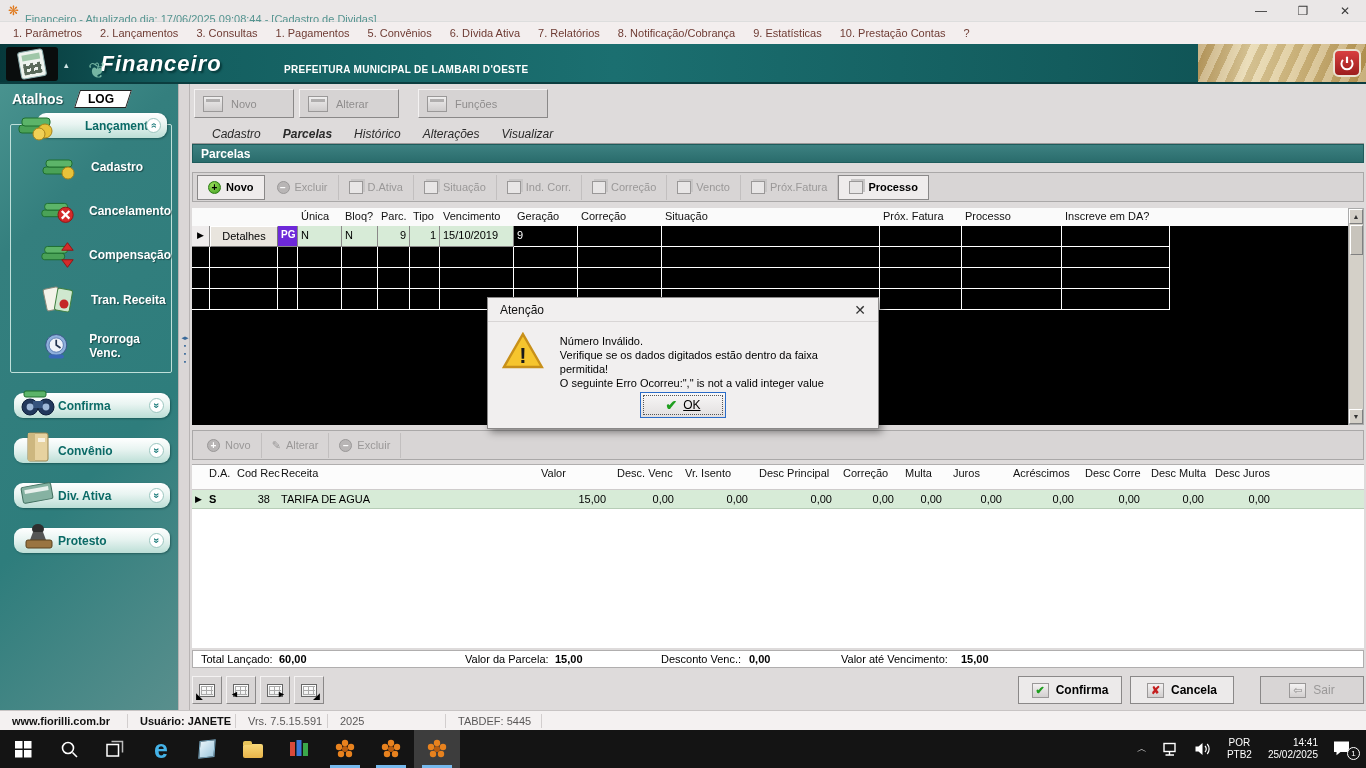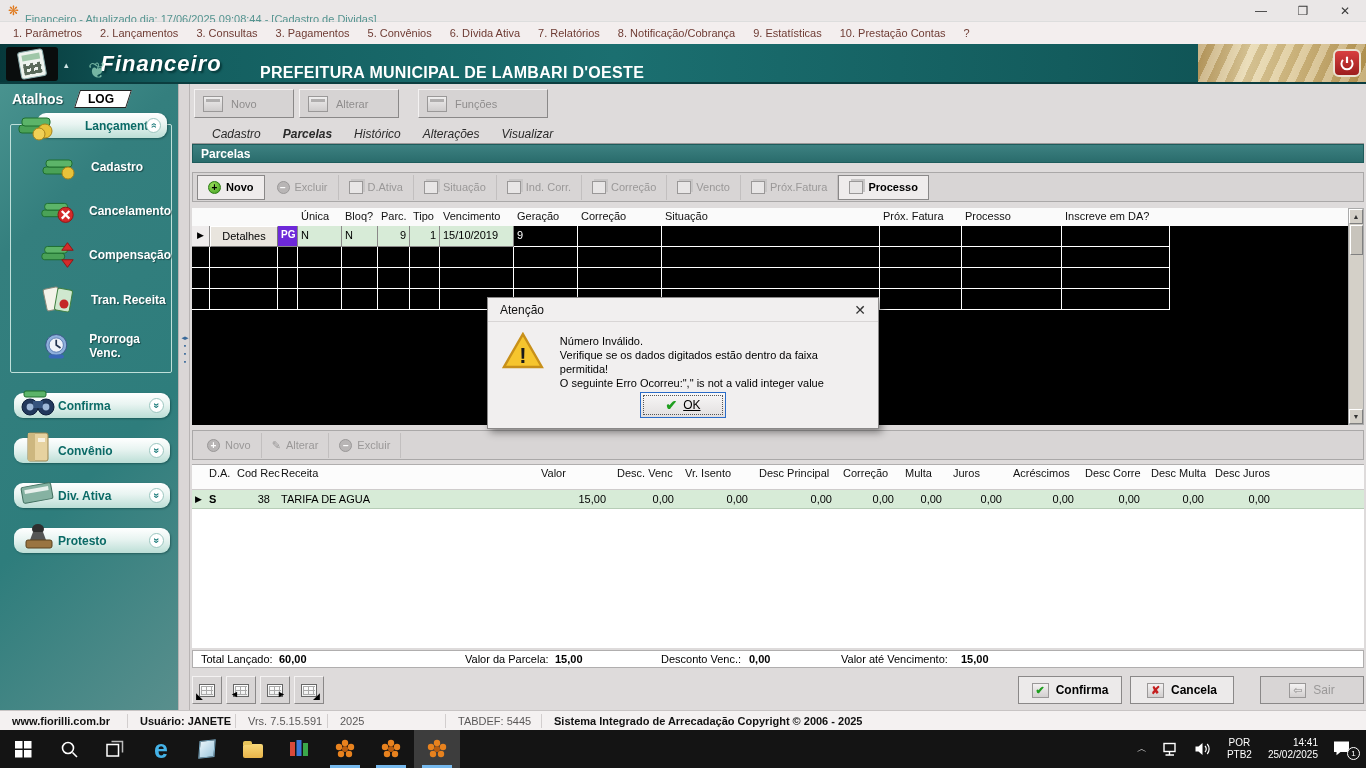--- a/index.html
+++ b/index.html
@@ -22,21 +22,21 @@
     background:linear-gradient(90deg,#07393b,#145f60 14%,#1b6f70 45%,#135c5d 78%,#0d4d4f); border-bottom:2px solid #0b3d3f;}
   .calc-box { position:absolute; left:6px; top:3px; width:52px; height:34px; background:#0a0d0d; border-radius:3px; display:flex; align-items:center; justify-content:center; }
   .calc-ico { width:26px; height:28px; background:#eef3ee; border:1px solid #8aa; border-radius:3px; transform:rotate(-10deg); position:relative; }
   .calc-ico::before { content:""; position:absolute; left:3px; top:3px; right:3px; height:6px; background:#9fc7a8; }
   .calc-ico::after { content:""; position:absolute; left:3px; top:12px; right:3px; bottom:3px;
     background:repeating-linear-gradient(90deg,#5a6a5a 0 3px,transparent 3px 7px), repeating-linear-gradient(0deg,#5a6a5a 0 3px,transparent 3px 6px); }
   .banner-caret { position:absolute; left:64px; top:16px; color:#cfe4e4; font-size:9px; }
   .logo-wrap { position:absolute; left:88px; top:0; display:flex; align-items:flex-end; }
   .logo-leaf { color:#8fd0b8; font-size:22px; margin-right:-6px; opacity:.8; }
   .logo-text { font-family:"Liberation Sans",sans-serif; font-style:italic; font-weight:bold; font-size:22px; color:#fff; letter-spacing:1px; text-shadow:2px 2px 2px #06393a, -1px -1px 0 #0a4c4d; line-height:40px; }
-  .banner-sub { position:absolute; left:260px; top:20px; color:#fff; font-size:16px; font-weight:bold; letter-spacing:.3px; }
+  .banner-sub { position:absolute; left:284px; top:20px; color:#fff; font-size:10px; font-weight:bold; letter-spacing:.3px; }
   .banner-money { position:absolute; right:0; top:0; width:168px; height:38px;
     background:linear-gradient(100deg,#b99a5e,#e4d3a4 30%,#d9c28a 55%,#c7ab6e 80%,#b5954f); }
   .banner-money::before { content:""; position:absolute; inset:0;
     background:repeating-linear-gradient(115deg, rgba(255,255,255,.25) 0 8px, rgba(120,90,40,.15) 8px 16px); }
   .power-btn { position:absolute; right:5px; top:5px; width:28px; height:28px; background:linear-gradient(#d84040,#9c1d1d); border:2px solid #e9e2d2; border-radius:6px; display:flex; align-items:center; justify-content:center; }
   
   .sidebar { position:absolute; left:0; top:84px; width:178px; bottom:58px;
     background:linear-gradient(135deg,#49938f 0%,#347f7e 22%,#2e7d7c 60%,#598f8d 100%); }
   .side-hdr { display:flex; align-items:center; padding:6px 0 2px 12px; }
   .atalhos-label { color:#fff; font-weight:bold; font-size:14px; text-shadow:1px 1px 1px #1a4a4a; }
@@ -161,21 +161,21 @@
     <div class="win-btn">—</div>
     <div class="win-btn">❐</div>
     <div class="win-btn">✕</div>
   </div>
 </div>
 
 <div class="menubar">
   <span class="menu-item">1. Parâmetros</span>
   <span class="menu-item">2. Lançamentos</span>
   <span class="menu-item">3. Consultas</span>
-  <span class="menu-item">3. Pagamentos</span>
+  <span class="menu-item">1. Pagamentos</span>
   <span class="menu-item">5. Convênios</span>
   <span class="menu-item">6. Dívida Ativa</span>
   <span class="menu-item">7. Relatórios</span>
   <span class="menu-item">8. Notificação/Cobrança</span>
   <span class="menu-item">9. Estatísticas</span>
   <span class="menu-item">10. Prestação Contas</span>
   <span class="menu-item">?</span>
 </div>
 
 <div class="banner">
@@ -602,21 +602,20 @@
     <span class="ok-label">OK</span>
   </div>
 </div>
 
 <div class="statusbar">
   <span class="seg sb-bold" style="width:128px">www.fiorilli.com.br</span>
   <span class="seg sb-bold" style="width:108px">Usuário: JANETE</span>
   <span class="seg sb-dim" style="width:92px">Vrs. 7.5.15.591</span>
   <span class="seg sb-dim" style="width:118px">2025</span>
   <span class="seg sb-dim" style="width:96px">TABDEF: 5445</span>
-  <span class="seg sb-bold" style="border-right:none">Sistema Integrado de Arrecadação Copyright © 2006 - 2025</span>
 </div>
 
 <div class="taskbar">
   <div class="tb-ico">
     <svg width="17" height="17">
       <rect x="0" y="0" width="7.5" height="7.5" fill="#fff"></rect>
         <rect x="9" y="0" width="7.5" height="7.5" fill="#fff"></rect>
       <rect x="0" y="9" width="7.5" height="7.5" fill="#fff"></rect>
         <rect x="9" y="9" width="7.5" height="7.5" fill="#fff"></rect>
     </svg>

